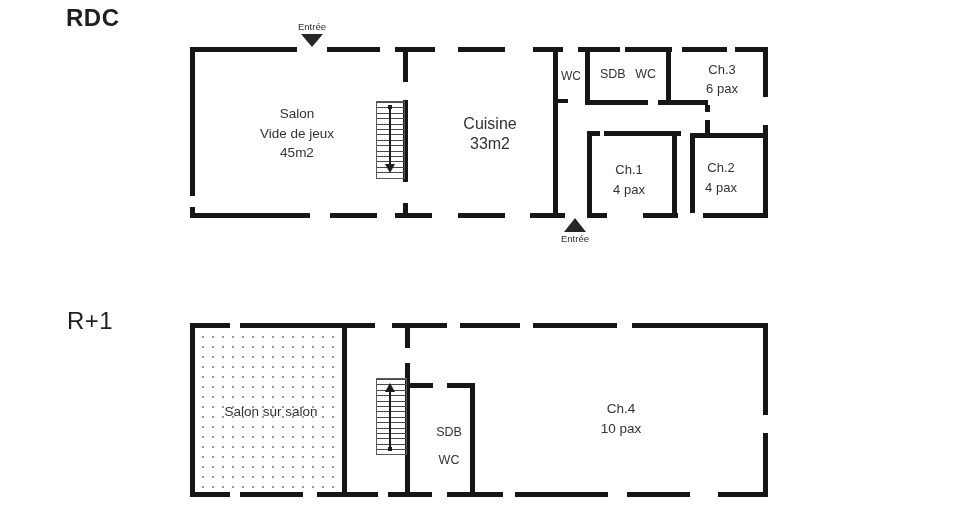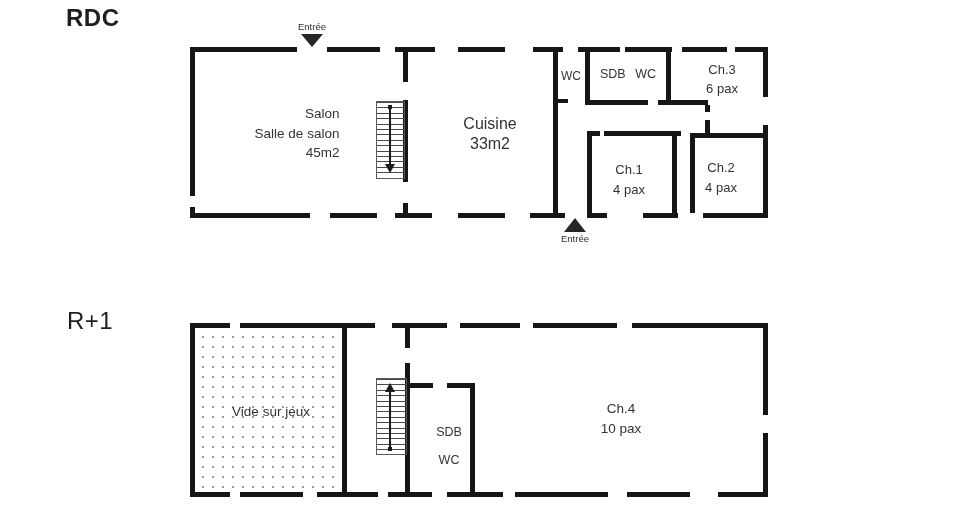--- a/index.html
+++ b/index.html
@@ -94,23 +94,23 @@
 
     <div class="stair" style="left:376px;top:101px;width:27px;height:76px">
       <span class="stair-dot" style="left:11px;top:3px"></span>
       <span class="stair-line" style="left:12px;top:5px;height:58px"></span>
       <span class="arrowhead ah-down" style="left:8px;top:62px"></span>
     </div>
 
     <span class="tri tri-up" style="left:564px;top:218px;"></span>
     <div class="entree-label" style="left:575px;top:233px;">Entrée</div>
 
-    <div class="room-label" style="left:297px;top:104px;font-size:13.5px;line-height:19.5px;text-align:right;">
+    <div class="room-label" style="left:297px;top:104px;font-size:13.5px;line-height:19.5px;">
       <div>Salon</div>
-      <div>Salle de salon</div>
+      <div>Vide de jeux</div>
       <div>45m2</div>
     </div>
     <div class="room-label" style="left:490px;top:114px;font-size:16px;line-height:20px;">
       <div>Cuisine</div>
       <div>33m2</div>
     </div>
     <div class="room-label" style="left:571px;top:69px;font-size:12px;">
       <div>WC</div>
     </div>
     <div class="room-label ws" style="left:628px;top:67px;font-size:12.5px;">
@@ -166,21 +166,21 @@
     <i class="w" style="left:447px;top:383px;width:28px;height:5px"></i>
     <i class="w" style="left:470px;top:383px;width:5px;height:109px"></i>
 
     <div class="stair" style="left:376px;top:378px;width:29px;height:75px">
       <span class="arrowhead ah-up" style="left:8px;top:4px"></span>
       <span class="stair-line" style="left:12px;top:12px;height:58px"></span>
       <span class="stair-dot" style="left:11px;top:68px"></span>
     </div>
 
     <div class="room-label" style="left:271px;top:404px;font-size:13.5px;">
-      <div>Vide sur jeux</div>
+      <div>Salon sur salon</div>
     </div>
     <div class="room-label" style="left:442px;top:418px;font-size:12.5px;line-height:28px;margin-left:7px;">
       <div>SDB</div>
       <div>WC</div>
     </div>
     <div class="room-label" style="left:621px;top:399px;font-size:13.5px;line-height:20px;">
       <div>Ch.4</div>
       <div>10 pax</div>
     </div>
   </div>

